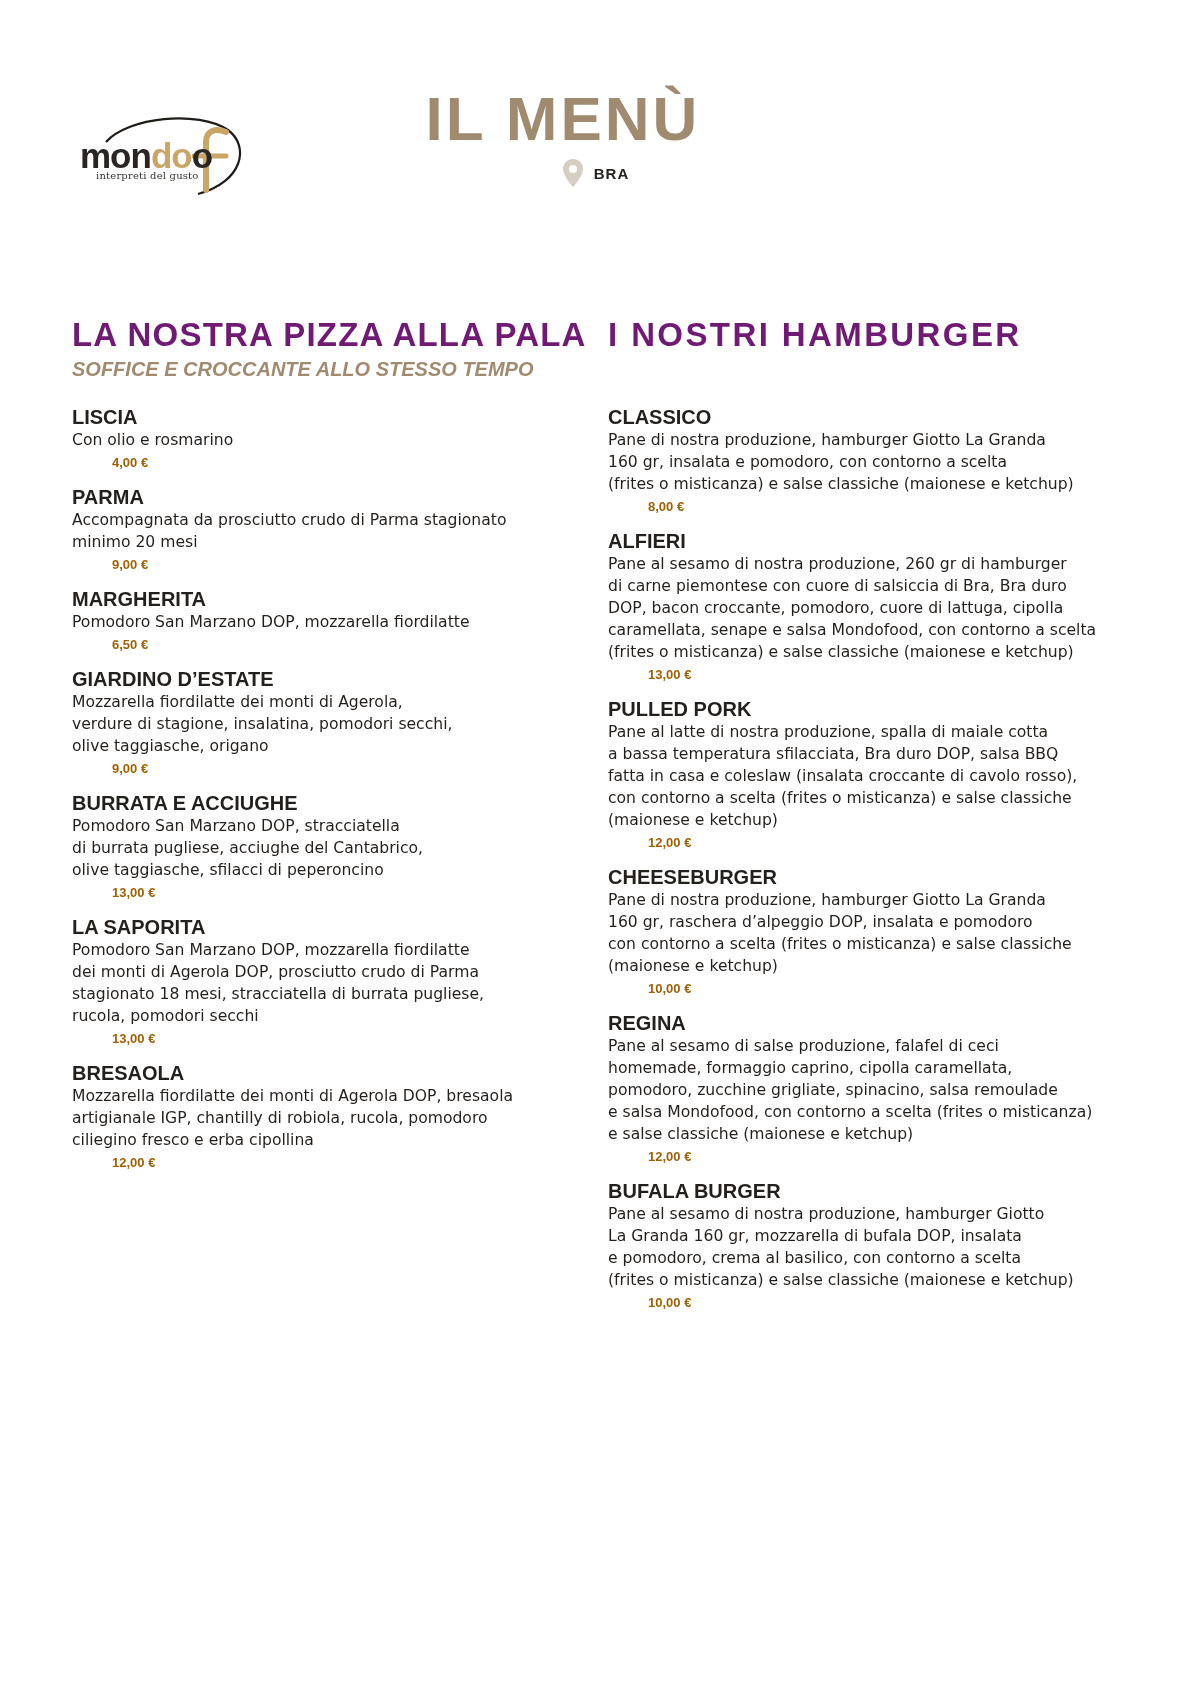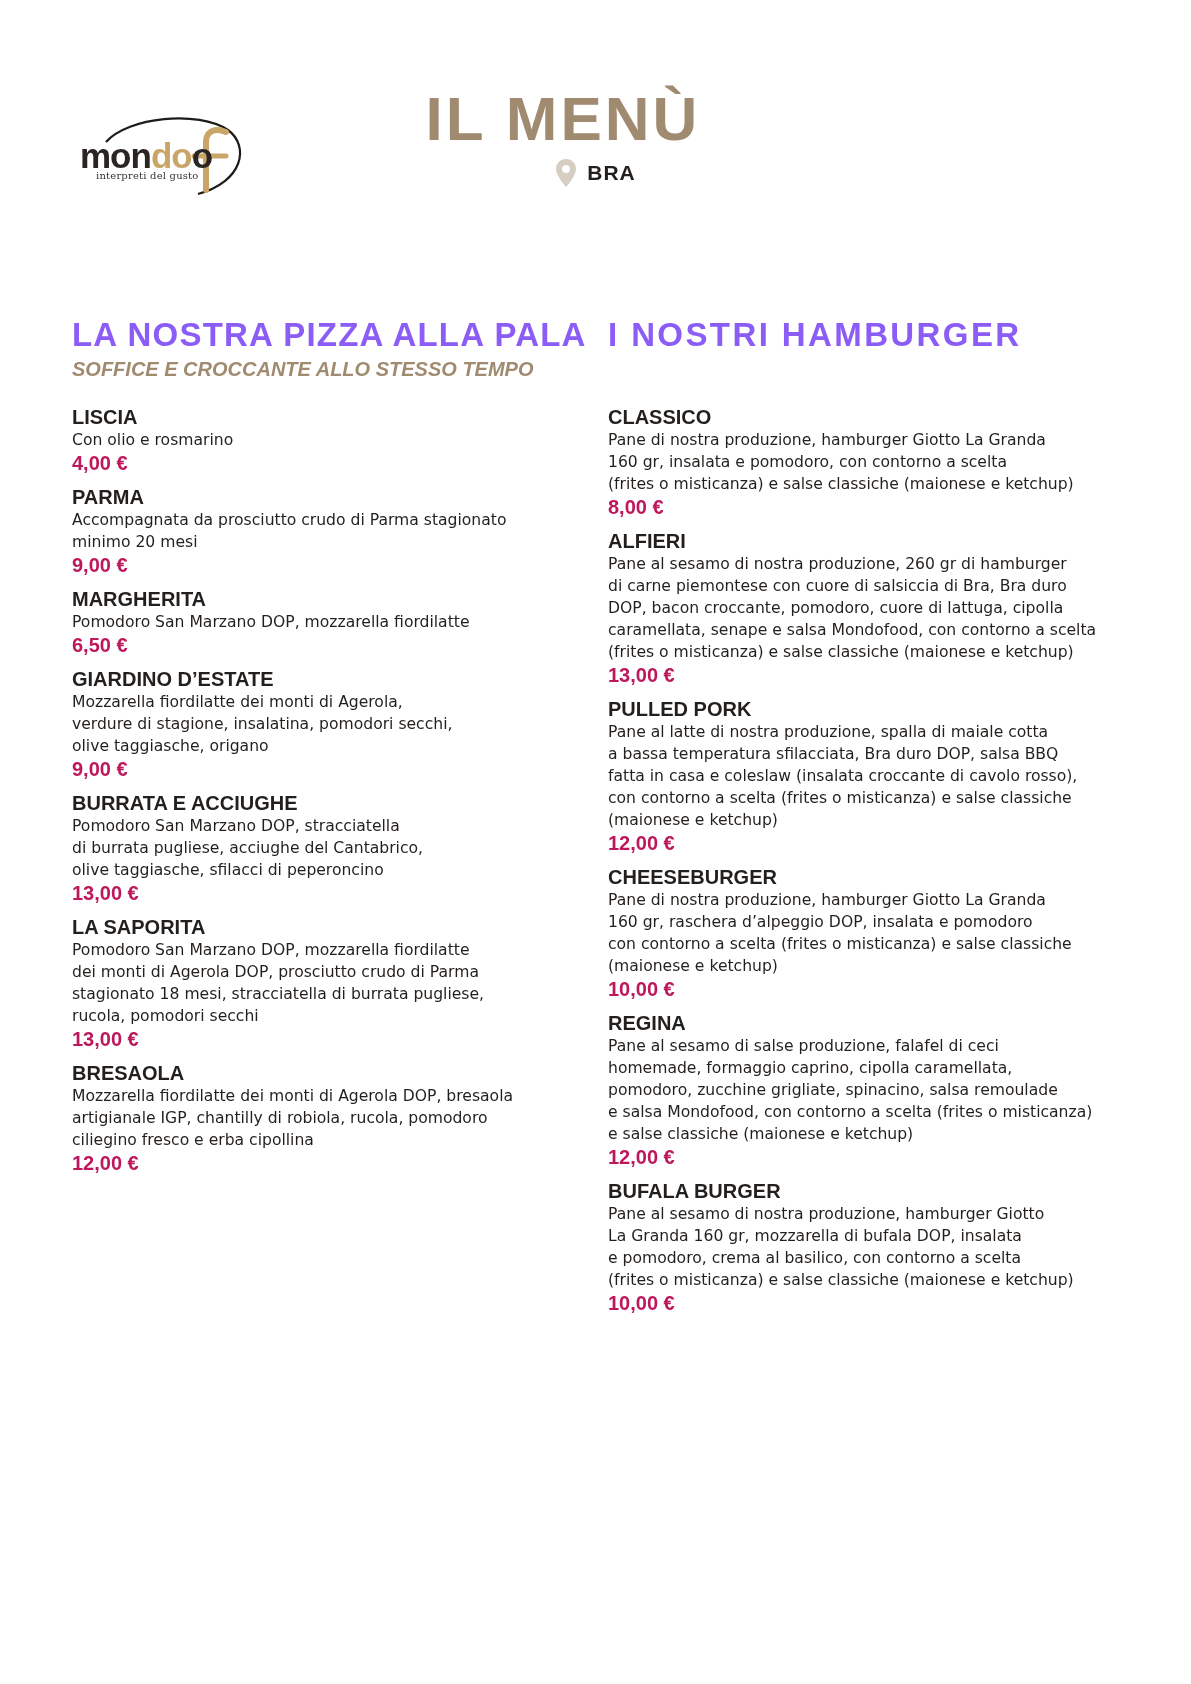--- a/index.html
+++ b/index.html
@@ -16,44 +16,44 @@
   .logo .tag { position: absolute; left: 18px; top: 58px; font-family: "DejaVu Serif", serif;
                font-size: 10px; color: #3a3430; letter-spacing: 0.2px; }
 
   
   .title { position: absolute; left: 0; width: 1126px; top: 88px; text-align: center;
            font-family: "Liberation Sans", sans-serif; font-weight: 700; font-size: 62px;
            color: #a08b70; letter-spacing: 3px; line-height: 1; }
   .location { position: absolute; left: 0; width: 1191px; top: 158px; display: flex;
               justify-content: center; align-items: center; gap: 10px; }
   .location .pin { width: 22px; height: 30px; }
-  .location .city { font-family: "Liberation Sans", sans-serif; font-weight: 700; font-size: 21px;
+  .location .city { font-family: "Liberation Sans", sans-serif; font-weight: 700; font-size: 15px;
                     color: #231f1c; letter-spacing: 1px; }
 
   
   .col { position: absolute; top: 318px; }
   .col.left { left: 72px; width: 500px; }
   .col.right { left: 608px; width: 540px; }
 
   .sec-title { font-family: "Liberation Sans", sans-serif; font-weight: 700; font-size: 33px;
-               color: #8b5cf6; letter-spacing: 1.2px; line-height: 1; margin: 0; white-space: nowrap; }
+               color: #701a75; letter-spacing: 1.2px; line-height: 1; margin: 0; white-space: nowrap; }
   .col.right .sec-title { letter-spacing: 2.4px; }
   .sec-sub { font-family: "Liberation Sans", sans-serif; font-weight: 700; font-style: italic;
              font-size: 20px; color: #a08b70; margin-top: 8px; line-height: 1; white-space: nowrap; }
   .items { margin-top: 26px; }
   .col.right .items { margin-top: 54px; }
 
   .item { margin-bottom: 10px; }
   .item-name { font-family: "Liberation Sans", sans-serif; font-weight: 700; font-size: 20px;
                color: #231f1c; line-height: 24px; }
   .item-desc { font-family: "DejaVu Sans", sans-serif; font-size: 15.6px; line-height: 22px;
                color: #231f1c; }
   .item-desc span { display: block; white-space: nowrap; }
-  .item-price { font-family: "Liberation Sans", sans-serif; font-weight: 700; font-size: 20px;
-                color: #be185d; line-height: 24px; }
+  .item-price { font-family: "Liberation Sans", sans-serif; font-weight: 700; font-size: 13px;
+                color: #a16207; line-height: 24px; margin-left: 40px; }
 </style>
 </head>
 <body>
 
 <div class="logo">
   <svg width="175" height="90" viewBox="0 0 175 90">
     <path d="M28 30 C 50 5, 120 -2, 150 18 C 172 34, 165 70, 120 82" fill="none" stroke="#1f1b18" stroke-width="2.2"></path>
 
     <path d="M128 78 L128 30 C128 18 138 16 148 20" fill="none" stroke="#c9a568" stroke-width="6" stroke-linecap="round"></path>
     <line x1="116" y1="44" x2="148" y2="44" stroke="#c9a568" stroke-width="5" stroke-linecap="round"></line>

